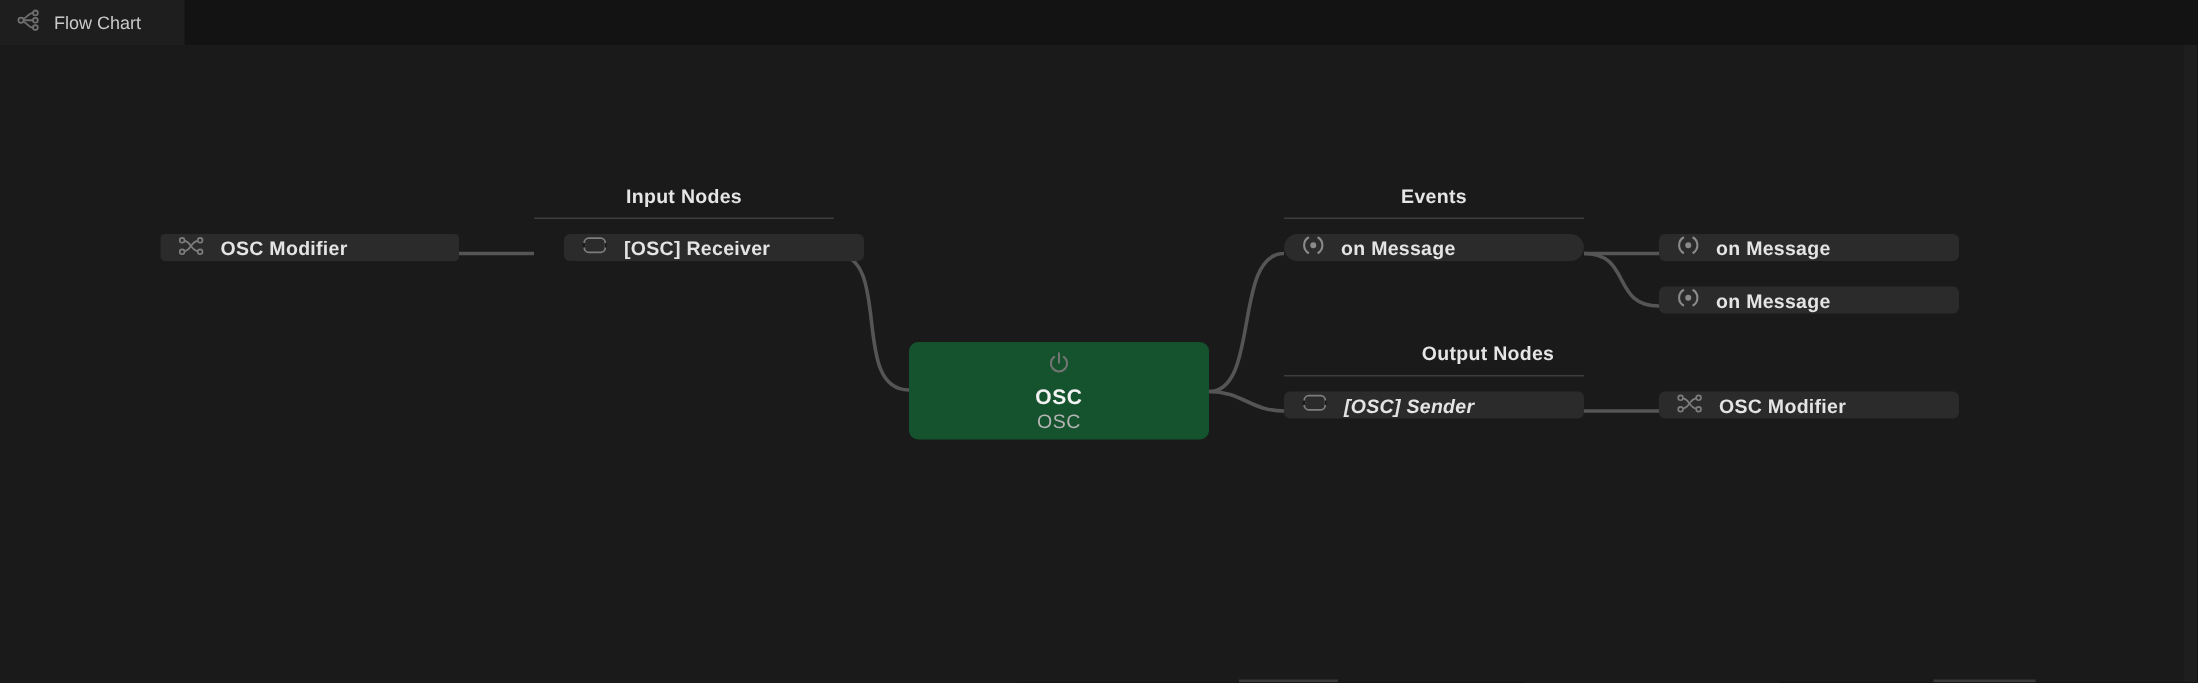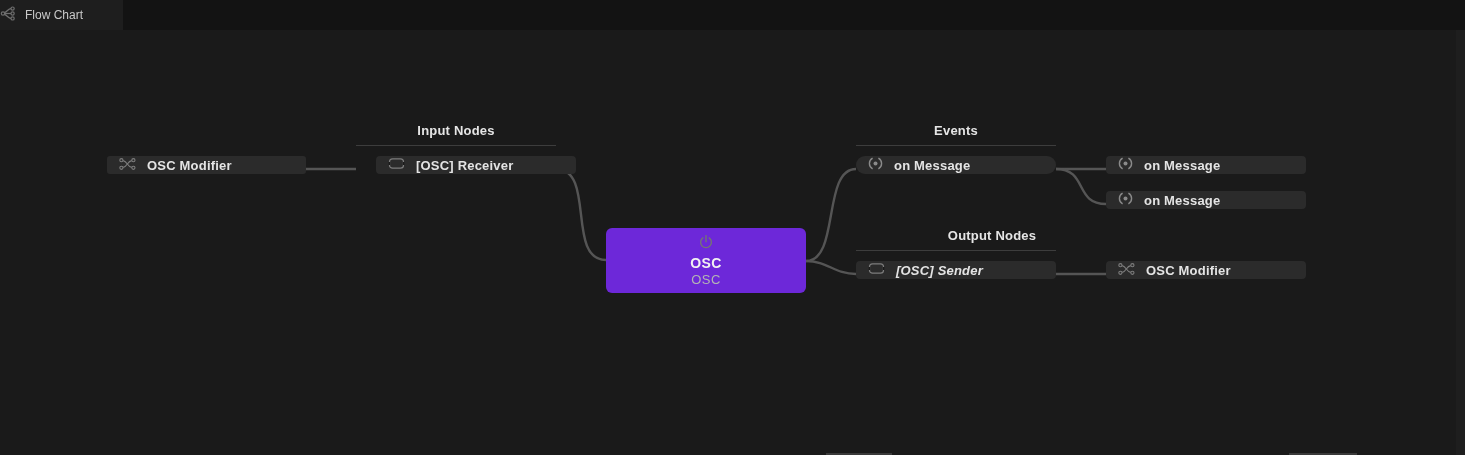--- a/index.html
+++ b/index.html
@@ -9,21 +9,21 @@
     font-family:"Liberation Sans", sans-serif;
   }
   
   .titlebar {
     position:absolute; left:0; top:0; width:1465px; height:30px;
     background:#131313;
   }
   .tab {
     position:absolute; left:0; top:0; width:123px; height:30px;
     background:#1e1e1e; display:flex; align-items:center;
-    box-sizing:border-box; gap:9px;
+    padding-left:11px; box-sizing:border-box; gap:9px;
     color:#c9c9c9; font-size:12px; cursor:default;
   }
   .tab svg { flex:0 0 auto; }
   
   .section-title {
     position:absolute; width:200px; text-align:center;
     color:#e5e5e5; font-size:13px; font-weight:bold; letter-spacing:.2px;
   }
   .section-line { position:absolute; width:200px; height:1px; background:#3d3d3d; }
   
@@ -32,21 +32,21 @@
     border-radius:4px; display:flex; align-items:center;
     padding-left:12px; box-sizing:border-box; gap:11px;
     color:#e4e4e4; font-size:13px; font-weight:bold; letter-spacing:.2px;
     cursor:pointer;
   }
   .node.square { border-radius:3px; }
   .node.pill { border-radius:13px; }
   .node svg { flex:0 0 auto; }
   .center-node {
     position:absolute; left:606px; top:228px; width:200px; height:65px;
-    background:#6d28d9; border-radius:6px; text-align:center;
+    background:#14532d; border-radius:6px; text-align:center;
     display:flex; flex-direction:column; align-items:center; justify-content:center;
     gap:1px; cursor:pointer;
   }
   .center-node .cn-title { color:#f2f2f2; font-size:14px; font-weight:bold; letter-spacing:.4px; line-height:16px; }
   .center-node .cn-sub   { color:#b4b4b4; font-size:13px; letter-spacing:.4px; line-height:15px; }
   
   .wires { position:absolute; left:0; top:0; pointer-events:none; }
   
   .v-scroll-track {
     position:absolute; right:0; top:30px; width:9px; height:425px; background:#1e1e1e;

